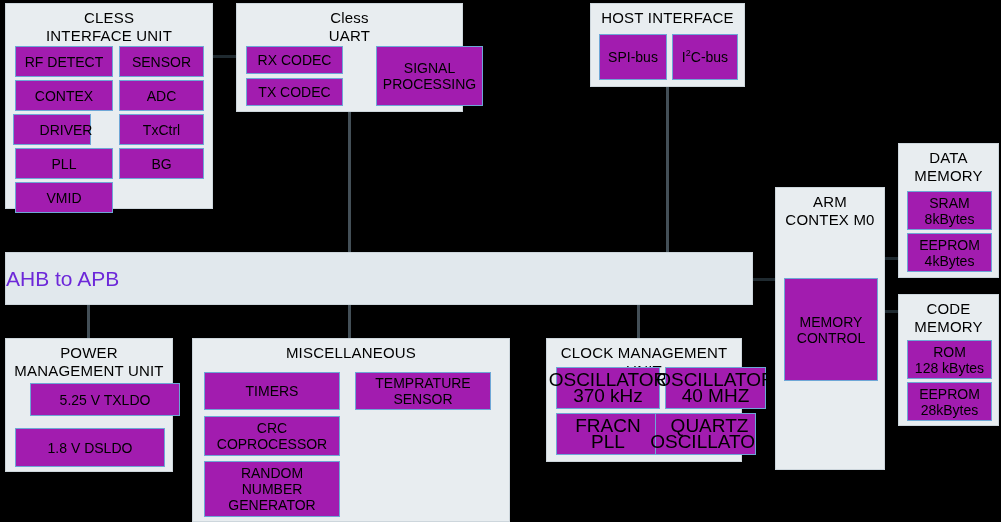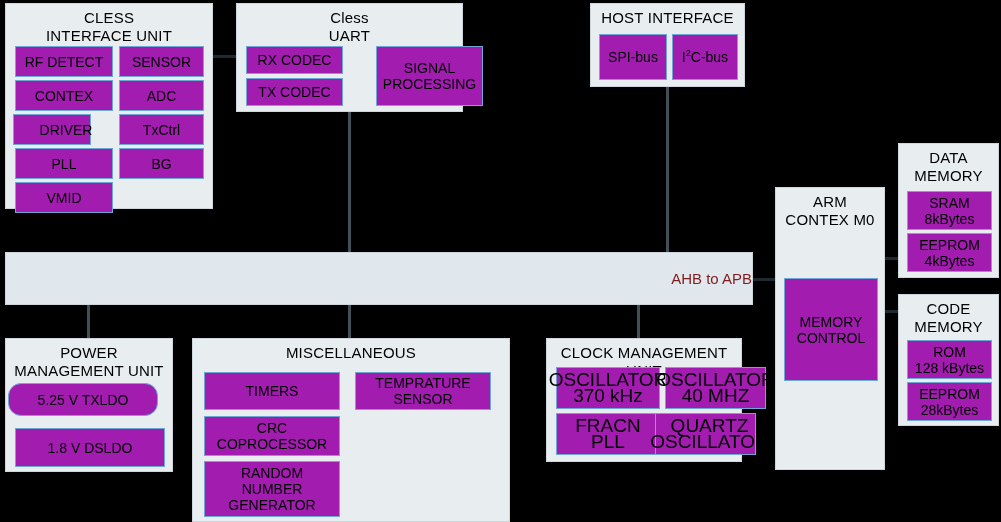--- a/index.html
+++ b/index.html
@@ -41,22 +41,22 @@
     text-align:center;
     white-space:pre-line;
   }
   .blk.sm{font-size:19px;}
   
   .busbar{
     position:absolute;
     background:#e1e8ed;
     border:1px solid #cdd6dc;
     box-sizing:border-box;
-    display:flex;align-items:center;justify-content:flex-end;
-    font-size:15px;color:#7f1d1d;
+    display:flex;align-items:center;justify-content:flex-start;
+    font-size:21px;color:#6d28d9;
   }
   
   .vline{position:absolute;background:#434f57;width:3px;}
   .hline{position:absolute;background:#1f2a30;height:3px;}
   sup{font-size:9px;vertical-align:super;line-height:0;}
 </style>
 </head>
 <body>
 
 <div id="canvas">
@@ -127,21 +127,21 @@
 28kBytes</div>
   </div>
 
   <div class="busbar" style="left:5px;top:252px;width:748px;height:53px;">
     <span>AHB to APB</span>
   </div>
 
   <div class="group" style="left:5px;top:338px;width:168px;height:134px;">
     <div class="group-title">POWER
 MANAGEMENT UNIT</div>
-    <div class="blk" style="left:2px;top:44px;width:150px;height:33px;border-radius:13px;">5.25 V TXLDO</div>
+    <div class="blk" style="left:24px;top:44px;width:150px;height:33px;">5.25 V TXLDO</div>
     <div class="blk" style="left:9px;top:89px;width:150px;height:39px;">1.8 V DSLDO</div>
   </div>
 
   <div class="group" style="left:192px;top:338px;width:318px;height:184px;">
     <div class="group-title">MISCELLANEOUS</div>
     <div class="blk" style="left:11px;top:33px;width:136px;height:38px;">TIMERS</div>
     <div class="blk" style="left:162px;top:33px;width:136px;height:38px;">TEMPRATURE
 SENSOR</div>
     <div class="blk" style="left:11px;top:77px;width:136px;height:40px;">CRC
 COPROCESSOR</div>

